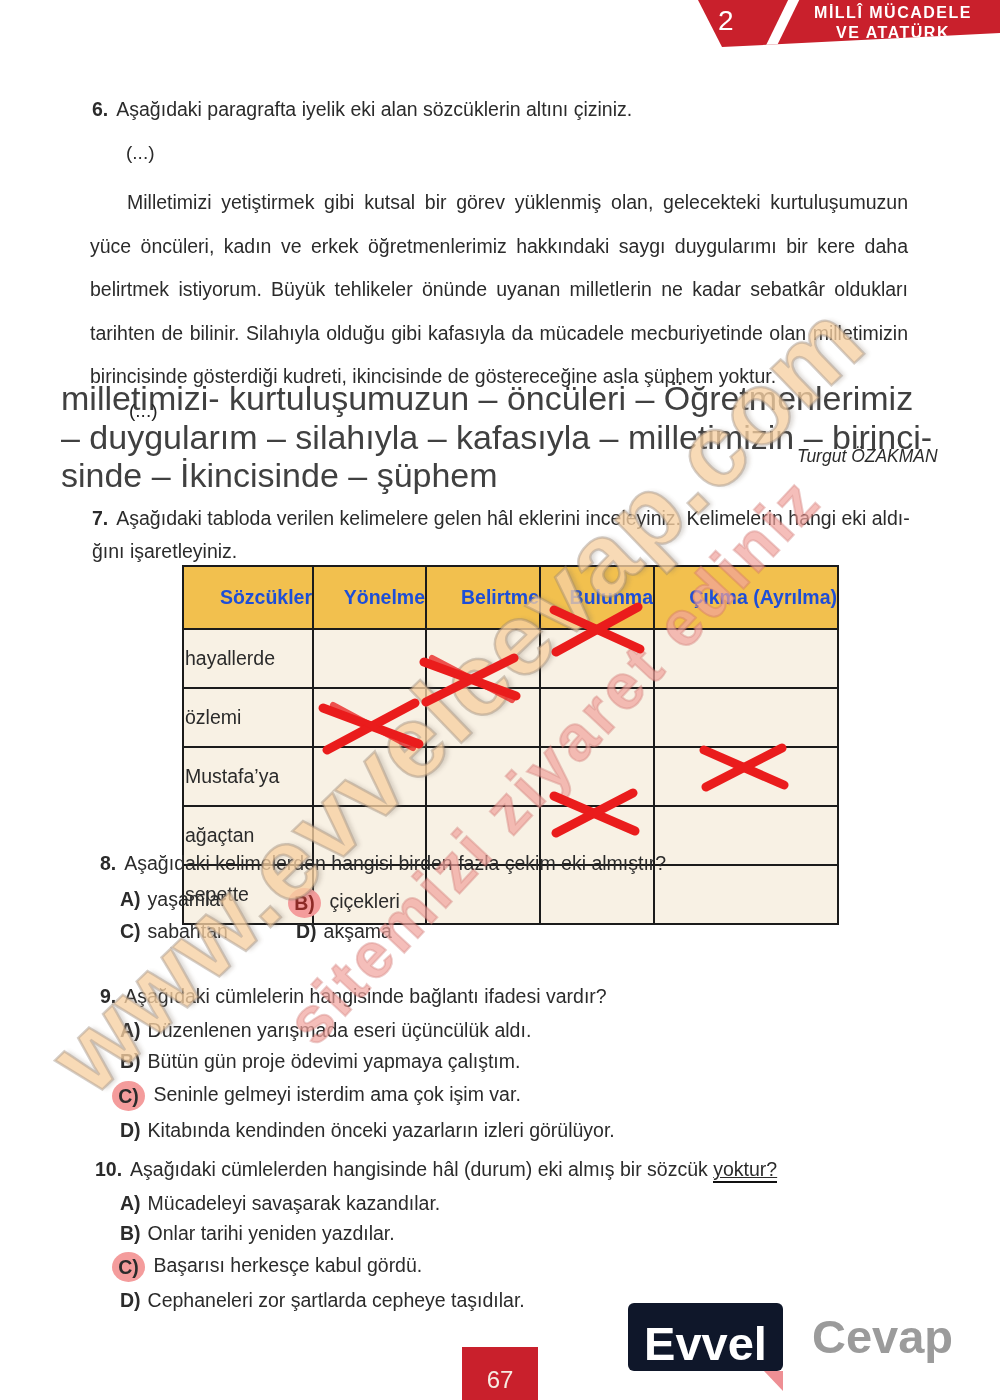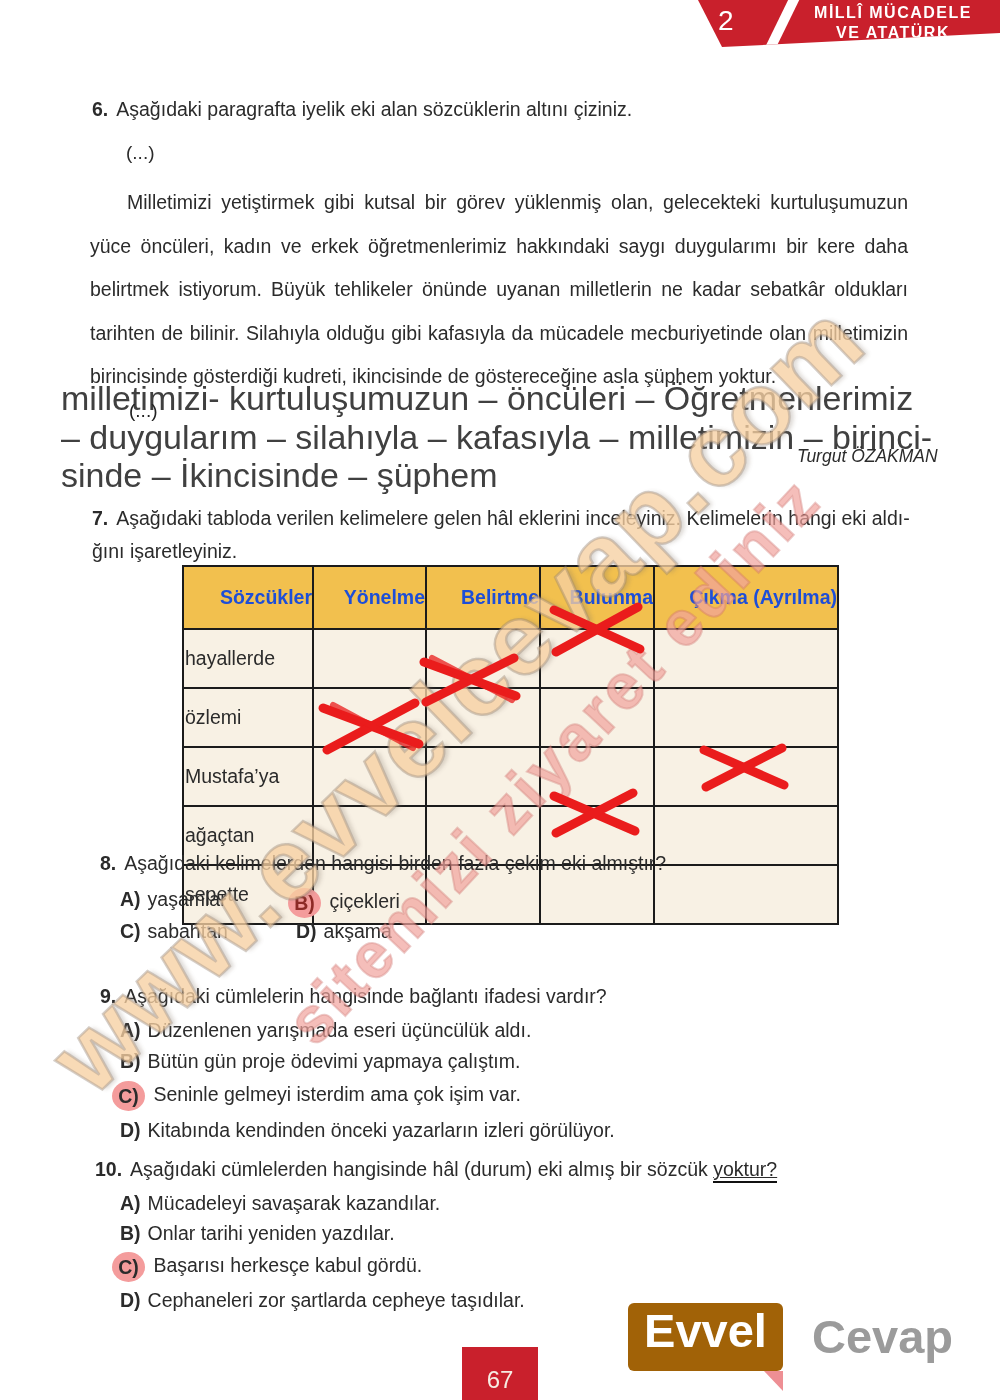--- a/index.html
+++ b/index.html
@@ -66,23 +66,23 @@
   .wm2 { position:absolute; left:272px; top:1008px; transform:rotate(-47deg); transform-origin:0 0;
          font-size:64px; font-weight:700; color:#f1a39d; opacity:.7; white-space:nowrap;
          letter-spacing:4px; z-index:5; pointer-events:none;
          -webkit-text-stroke:2px rgba(205,110,105,.5); }
 
   
   .pagenum { position:absolute; left:462px; top:1347px; width:76px; height:53px;
              background:#c9202c; color:#f6ece2; font-size:24px; display:flex;
              justify-content:center; padding-top:19px; }
   .logo { position:absolute; left:628px; top:1303px; width:340px; height:95px; }
-  .logo-bubble { position:absolute; left:0; top:0; width:155px; height:68px; background:#a16207;
+  .logo-bubble { position:absolute; left:0; top:0; width:155px; height:68px; background:#0f172a;
                  border-radius:6px; color:#fff; font-size:47px; font-weight:700;
-                 display:flex; align-items:flex-start; justify-content:center; }
+                 display:flex; align-items:flex-end; justify-content:center; }
   .logo-tail { position:absolute; left:136px; top:68px; width:0; height:0;
                border-left:19px solid transparent; border-top:20px solid #ee8f94; }
   .logo-cevap { position:absolute; left:184px; top:6px; font-size:47px; font-weight:700;
                 color:#9b9b9b; }
 </style>
 </head>
 <body>
 
 <div class="page">
 

